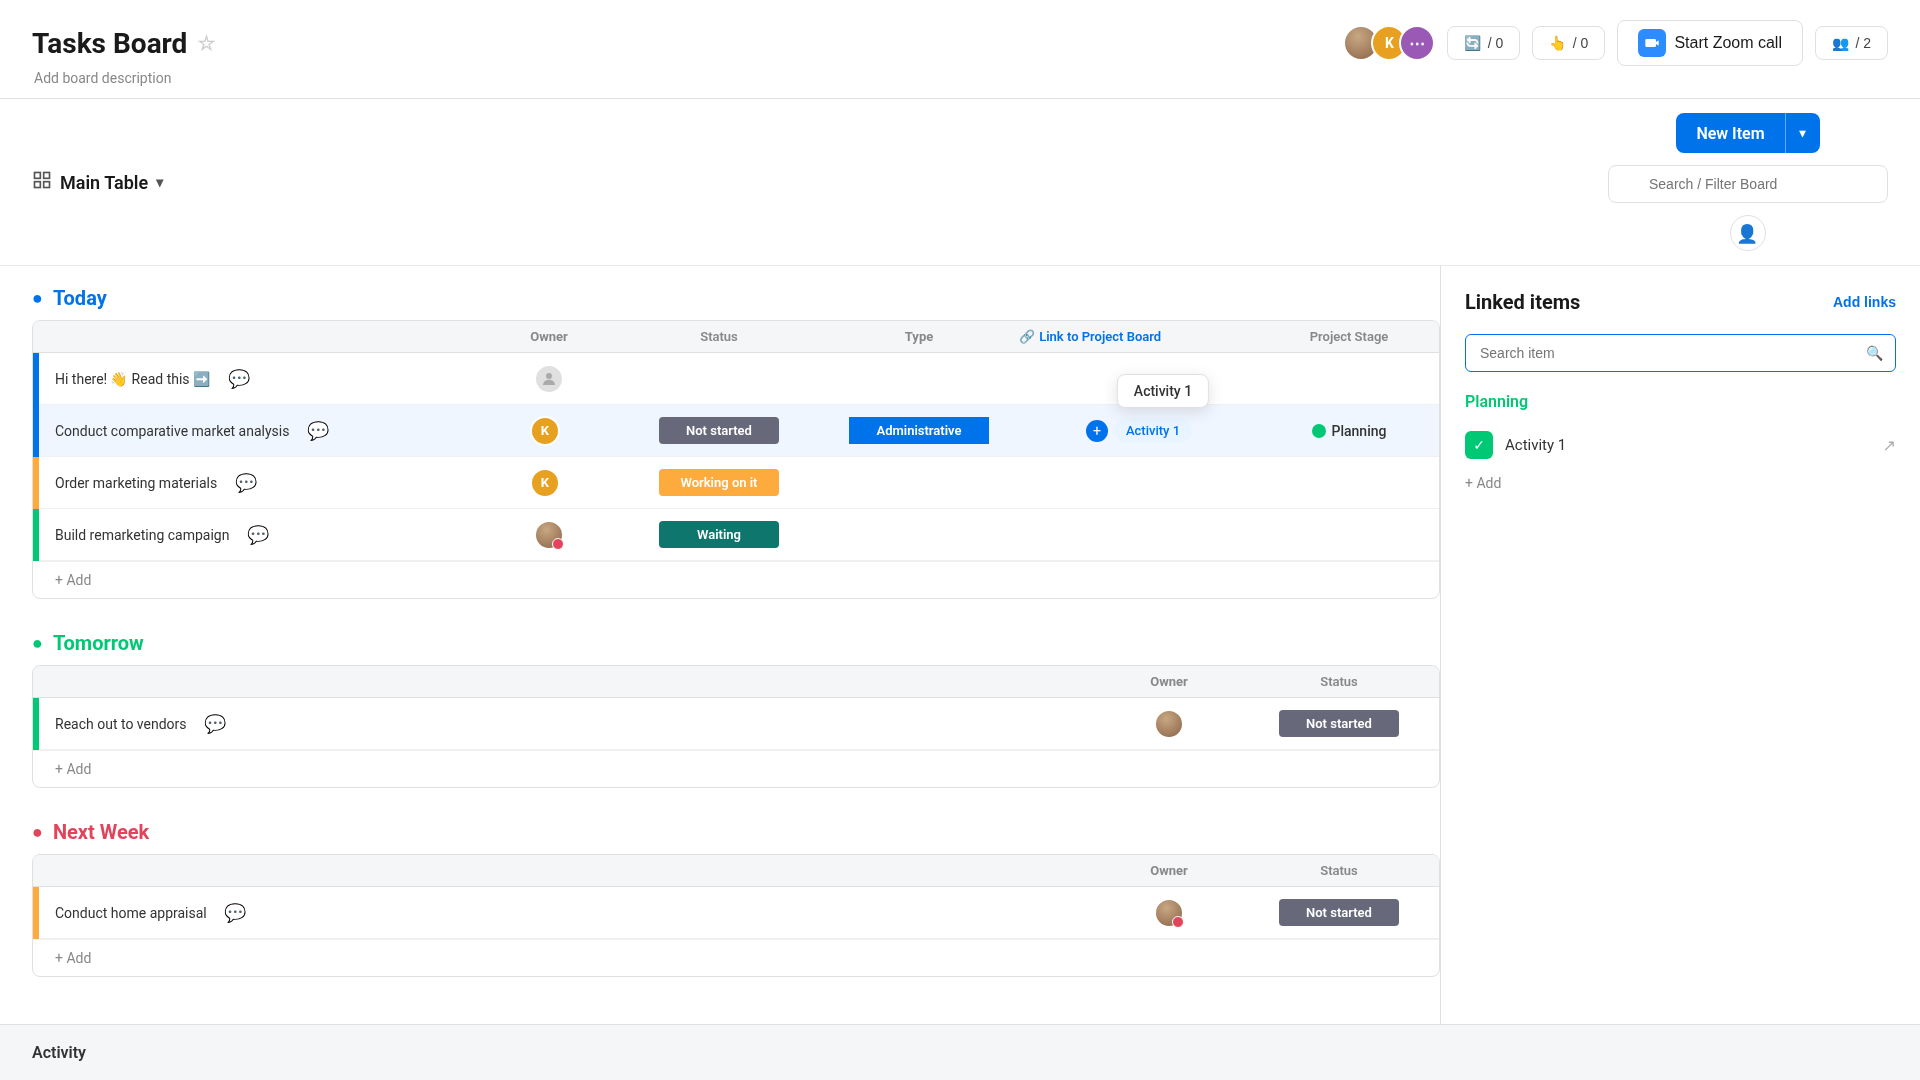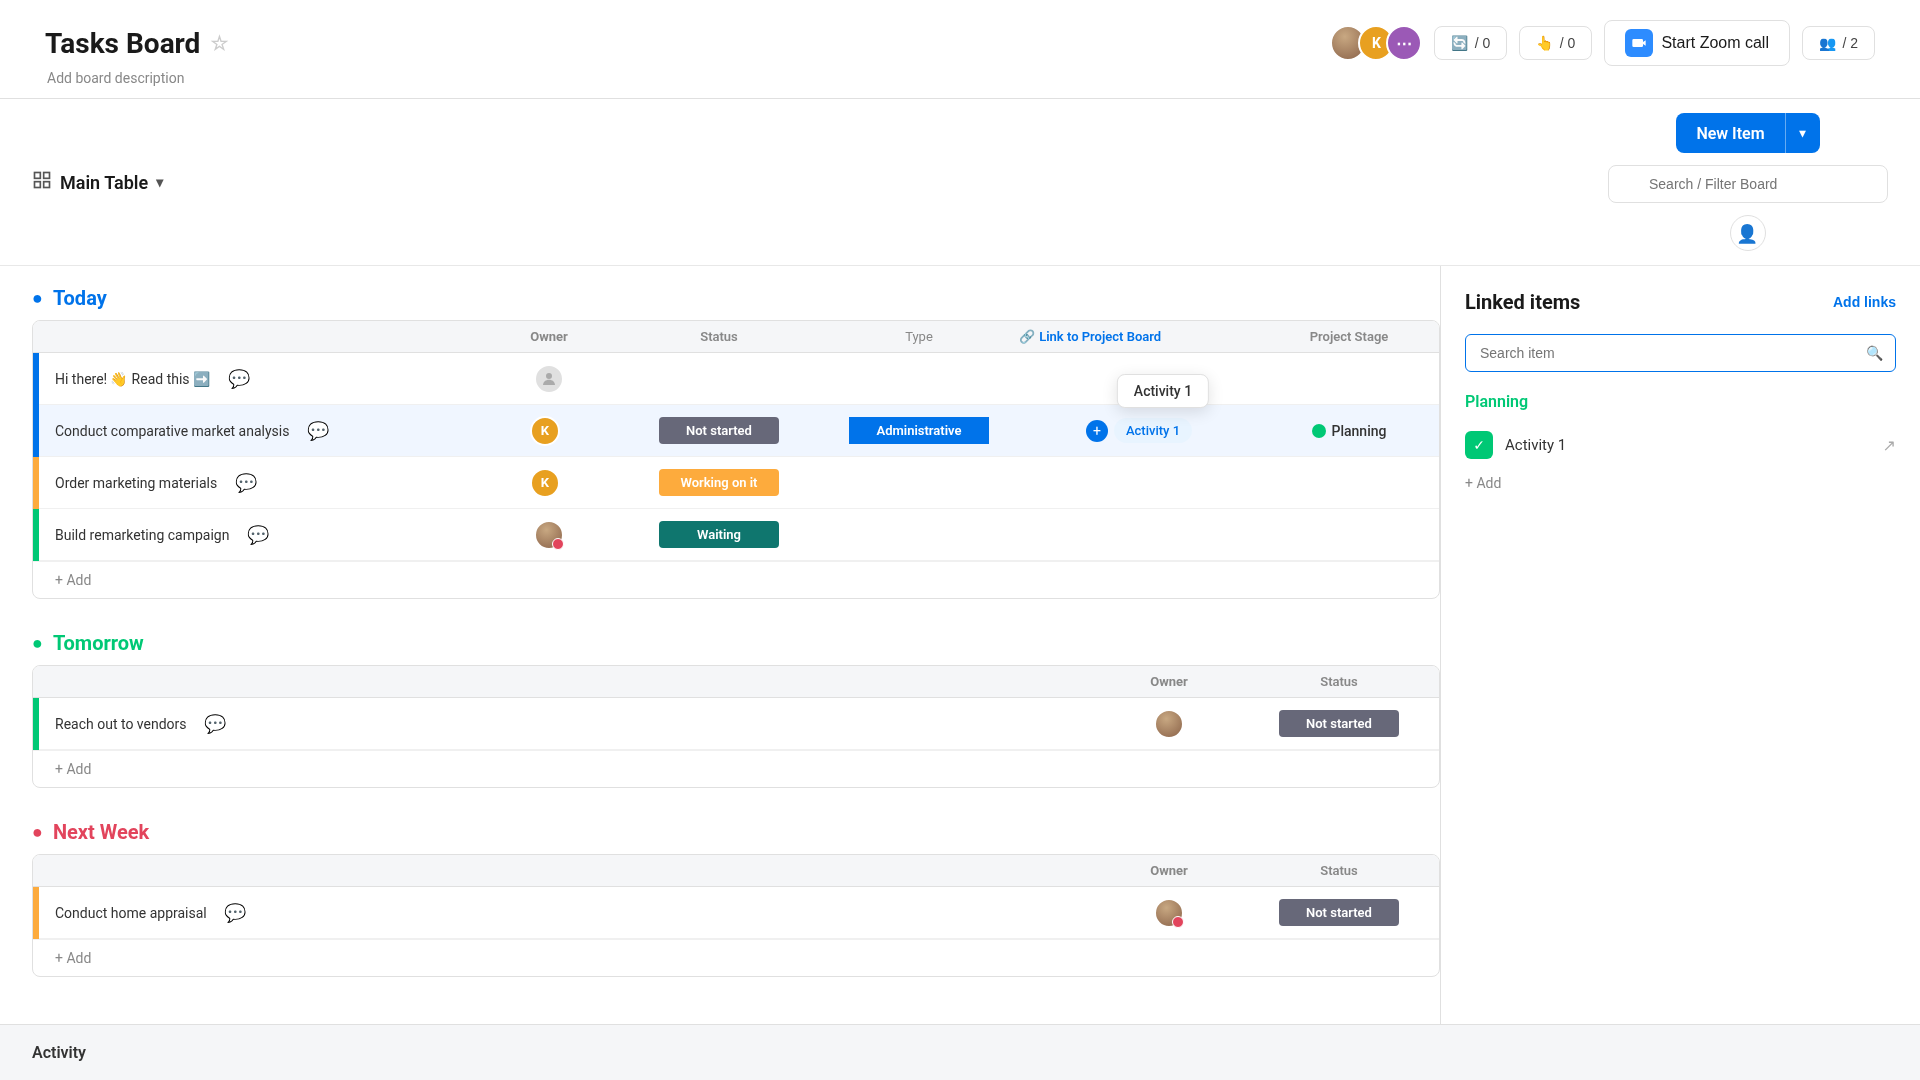--- a/index.html
+++ b/index.html
@@ -1,19 +1,19 @@
 <!DOCTYPE html>
 <html><head>
   <meta charset="utf-8">
   <style>
     * { box-sizing: border-box; margin: 0; padding: 0; }
     body { font-family: -apple-system, BlinkMacSystemFont, 'Segoe UI', Roboto, sans-serif; background: #fff; color: #333; overflow-x: hidden; width: 1920px; min-height: 1080px; }
 
     
-    .header { padding: 20px 45px 0; border-bottom: 1px solid #e0e0e0; }
+    .header { padding: 20px 32px 0; border-bottom: 1px solid #e0e0e0; }
     .header-top { display: flex; align-items: center; justify-content: space-between; margin-bottom: 4px; }
     .board-title { font-size: 28px; font-weight: 700; color: #1a1a1a; display: flex; align-items: center; gap: 10px; }
     .star-icon { color: #ccc; font-size: 20px; cursor: pointer; }
     .board-subtitle { font-size: 14px; color: #888; margin-bottom: 12px; padding-left: 2px; }
     .header-actions { display: flex; align-items: center; gap: 12px; }
     .avatar-group { display: flex; align-items: center; }
     .avatar { width: 36px; height: 36px; border-radius: 50%; border: 2px solid #fff; display: flex; align-items: center; justify-content: center; font-weight: 700; font-size: 14px; color: #fff; }
     .avatar-img { background: #6c8ebf; background-image: radial-gradient(circle at 30% 30%, #8aabcf, #4a6fa5); }
     .avatar-k { background: #e8a020; margin-left: -8px; }
     .avatar-icon { background: #7c3aed; margin-left: -8px; font-size: 16px; }
@@ -48,21 +48,21 @@
     .section-title-today { color: #0073ea; font-size: 20px; font-weight: 700; }
     .section-title-tomorrow { color: #00c875; font-size: 20px; font-weight: 700; }
     .section-title-nextweek { color: #e2445c; font-size: 20px; font-weight: 700; }
 
     
     .table-wrapper { border: 1px solid #e0e0e0; border-radius: 8px; overflow: hidden; }
     .table-head { display: flex; align-items: center; background: #f5f6f8; border-bottom: 1px solid #e0e0e0; padding: 8px 0; }
     .col-name { flex: 1; padding: 0 16px; font-size: 13px; font-weight: 600; color: #888; }
     .col-owner { width: 140px; text-align: center; font-size: 13px; font-weight: 700; color: #888; }
     .col-status { width: 200px; text-align: center; font-size: 13px; font-weight: 600; color: #888; }
-    .col-type { width: 200px; text-align: center; font-size: 13px; font-weight: 400; color: #888; }
+    .col-type { width: 200px; text-align: center; font-size: 13px; font-weight: 700; color: #888; }
     .col-link { width: 240px; text-align: center; font-size: 13px; font-weight: 600; color: #888; }
     .col-stage { width: 180px; text-align: center; font-size: 13px; font-weight: 600; color: #888; }
 
     .table-row { display: flex; align-items: center; border-bottom: 1px solid #f0f0f0; background: #fff; min-height: 52px; position: relative; }
     .table-row:last-child { border-bottom: none; }
     .row-indicator { width: 6px; height: 100%; min-height: 52px; position: absolute; left: 0; top: 0; }
     .indicator-blue { background: #0073ea; }
     .indicator-green { background: #00c875; }
     .indicator-orange { background: #fdab3d; }
     .row-content { flex: 1; display: flex; align-items: center; gap: 10px; padding: 10px 16px 10px 22px; }

